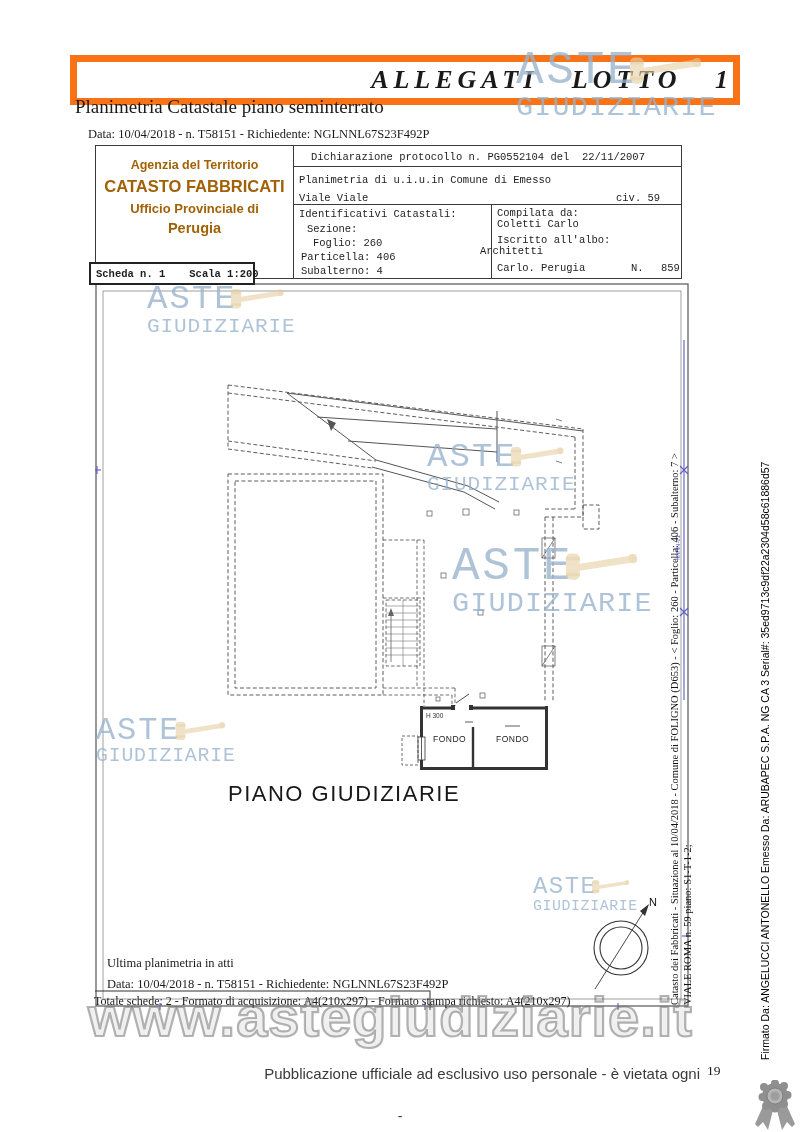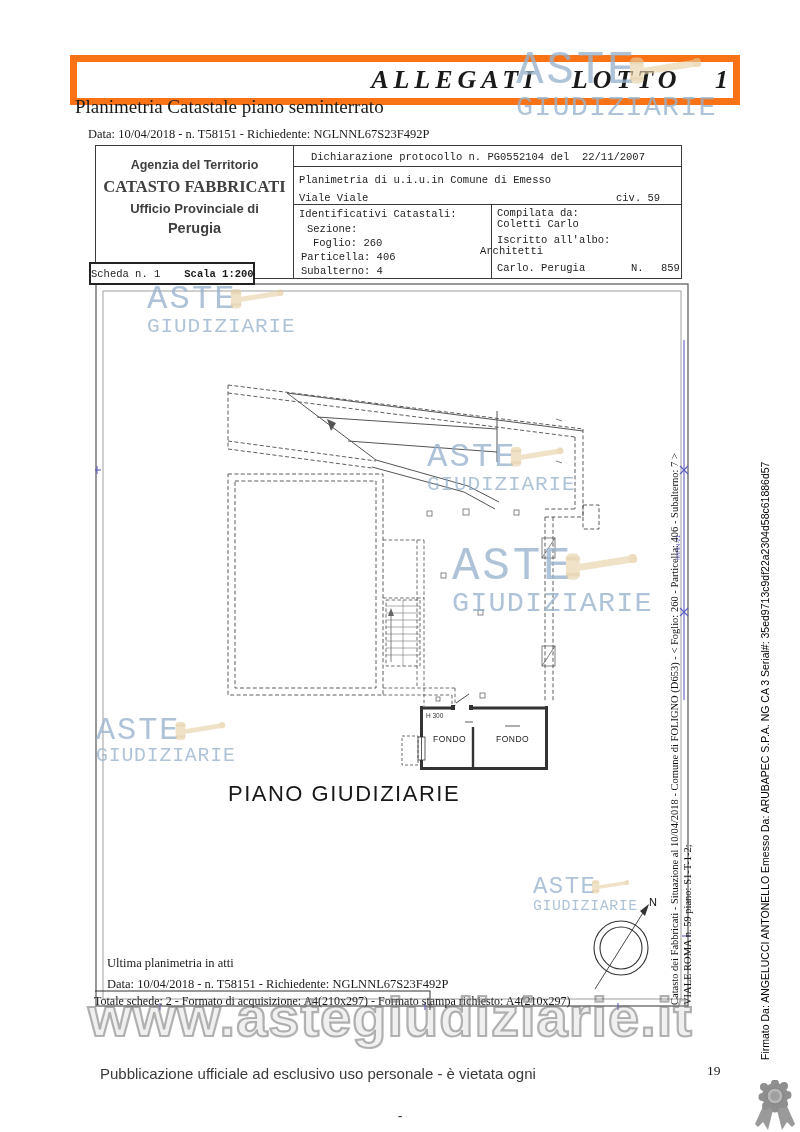--- a/index.html
+++ b/index.html
@@ -8,21 +8,21 @@
   
   .title-box{position:absolute;left:70px;top:55px;width:656px;height:36px;
              border:7px solid #f97316;display:flex;align-items:center;justify-content:flex-end;z-index:1;}
   .title-text{font-family:"Liberation Serif",serif;font-weight:bold;font-style:italic;
               font-size:26px;letter-spacing:5px;word-spacing:22px;}
   .subtitle{position:absolute;left:75px;top:96px;font-size:19px;z-index:1;}
   .meta-line{position:absolute;left:88px;top:127px;font-size:12.5px;z-index:1;}
   
   .form{position:absolute;left:95px;top:145px;width:585px;height:132px;border:1px solid #3a3a3a;z-index:1;background:transparent;}
   .form-left{position:absolute;left:0;top:0;width:197px;height:132px;border-right:1px solid #3a3a3a;}
-  .agency{position:absolute;width:197px;text-align:center;font-family:"Liberation Sans",sans-serif;font-weight:bold;color:#404040;}
+  .agency{position:absolute;width:197px;text-align:center;font-family:"Liberation Sans",sans-serif;font-weight:bold;color:#a16207;}
   .mono{position:absolute;font-family:"Liberation Mono",monospace;font-size:10.5px;color:#1d1d1d;white-space:pre;}
   .hline{position:absolute;background:#3a3a3a;height:1px;}
   .vline{position:absolute;background:#3a3a3a;width:1px;}
   .scheda-box{position:absolute;left:89px;top:262px;width:162px;height:19px;border:2px solid #222;
               background:#fff;z-index:2;display:flex;align-items:center;}
   
   .plan-svg{position:absolute;left:95px;top:282px;z-index:1;}
   .piano-label{position:absolute;left:228px;top:781px;font-family:"Liberation Sans",sans-serif;
                font-size:22px;letter-spacing:1.5px;color:#181818;z-index:1;}
   .strip-text{position:absolute;font-size:12.5px;color:#1a1a1a;z-index:1;}
@@ -38,21 +38,21 @@
           color:rgba(170,170,170,0.18);-webkit-text-stroke:2.2px rgba(105,105,105,0.5);}
   
   .vert{position:absolute;transform:rotate(-90deg);transform-origin:0 100%;white-space:nowrap;z-index:1;}
   .vert-catasto{left:694px;top:979px;width:630px;height:26px;font-family:"Liberation Serif",serif;
                 font-size:10.5px;line-height:13px;color:#111;}
   .vert-firmato{left:772px;top:1047px;width:515px;height:13px;font-family:"Liberation Sans",sans-serif;
                 font-size:10.5px;color:#000;}
   .vert-bluemark{left:681px;top:554px;width:32px;height:6px;font-family:"Liberation Sans",sans-serif;
                  font-size:5px;color:#3b3bb0;letter-spacing:0.5px;}
   
-  .footer{position:absolute;left:100px;top:1062px;width:600px;text-align:left;z-index:1;
+  .footer{position:absolute;left:100px;top:1062px;width:600px;text-align:right;z-index:1;
           font-family:"Liberation Sans",sans-serif;font-size:15px;color:#3a3a3a;line-height:23px;}
   .footer-dash{position:absolute;left:100px;top:1108px;width:600px;text-align:center;z-index:1;
                font-family:"Liberation Sans",sans-serif;font-size:14px;color:#3a3a3a;}
   .page-num{position:absolute;left:707px;top:1063px;font-size:13.5px;z-index:1;}
   .rosette{position:absolute;left:752px;top:1080px;z-index:1;}
 </style>
 </head>
 <body>
 
 <div class="page">
@@ -73,21 +73,21 @@
 
   <div class="title-box">
     <span class="title-text">ALLEGATI LOTTO 1</span>
   </div>
   <div class="subtitle">Planimetria Catastale piano seminterrato</div>
   <div class="meta-line">Data: 10/04/2018 - n. T58151 - Richiedente: NGLNNL67S23F492P</div>
 
   <div class="form">
     <div class="form-left">
       <div class="agency" style="top:12px;font-size:12.5px;">Agenzia del Territorio</div>
-      <div class="agency" style="top:31px;font-size:16.5px;font-family:Liberation Serif, serif;">CATASTO FABBRICATI</div>
+      <div class="agency" style="top:31px;font-size:16.5px;">CATASTO FABBRICATI</div>
       <div class="agency" style="top:55px;font-size:13px;">Ufficio Provinciale di</div>
       <div class="agency" style="top:74px;font-size:14.5px;">Perugia</div>
     </div>
     <div class="hline" style="left:197px;top:20px;width:388px;"></div>
     <div class="mono" style="left:215px;top:5px;">Dichiarazione protocollo n. PG0552104 del  22/11/2007</div>
     <div class="mono" style="left:203px;top:28px;">Planimetria di u.i.u.in Comune di Emesso</div>
     <div class="mono" style="left:203px;top:46px;">Viale Viale</div>
     <div class="mono" style="left:520px;top:46px;">civ. 59</div>
     <div class="hline" style="left:197px;top:58px;width:388px;"></div>
     <div class="vline" style="left:395px;top:58px;height:74px;"></div>
@@ -99,21 +99,21 @@
     <div class="mono" style="left:401px;top:61px;">Compilata da:</div>
     <div class="mono" style="left:401px;top:72px;">Coletti Carlo</div>
     <div class="mono" style="left:401px;top:88px;">Iscritto all'albo:</div>
     <div class="mono" style="left:384px;top:99px;">Architetti</div>
     <div class="mono" style="left:401px;top:116px;">Carlo. Perugia</div>
     <div class="mono" style="left:535px;top:116px;">N.</div>
     <div class="mono" style="left:565px;top:116px;">859</div>
   </div>
 
   <div class="scheda-box">
-    <span class="mono" style="position:static;font-weight:normal;">Scheda n. 1</span>
+    <span class="mono" style="position:static;font-weight:bold;padding-left:5px;">Scheda n. 1</span>
     <span class="mono" style="position:static;font-weight:bold;margin-left:24px;">Scala 1:200</span>
   </div>
 
   <svg class="plan-svg" width="595" height="728" viewBox="95 282 595 728">
     <g fill="none" stroke="#555" stroke-width="1">
 
       <rect x="96" y="284" width="592" height="722" stroke="#555" stroke-width="1.2"></rect>
       <rect x="103" y="291" width="578" height="708" stroke="#888" stroke-width="0.8"></rect>
 
       <g stroke="#5c5cc0" stroke-width="1.1">

